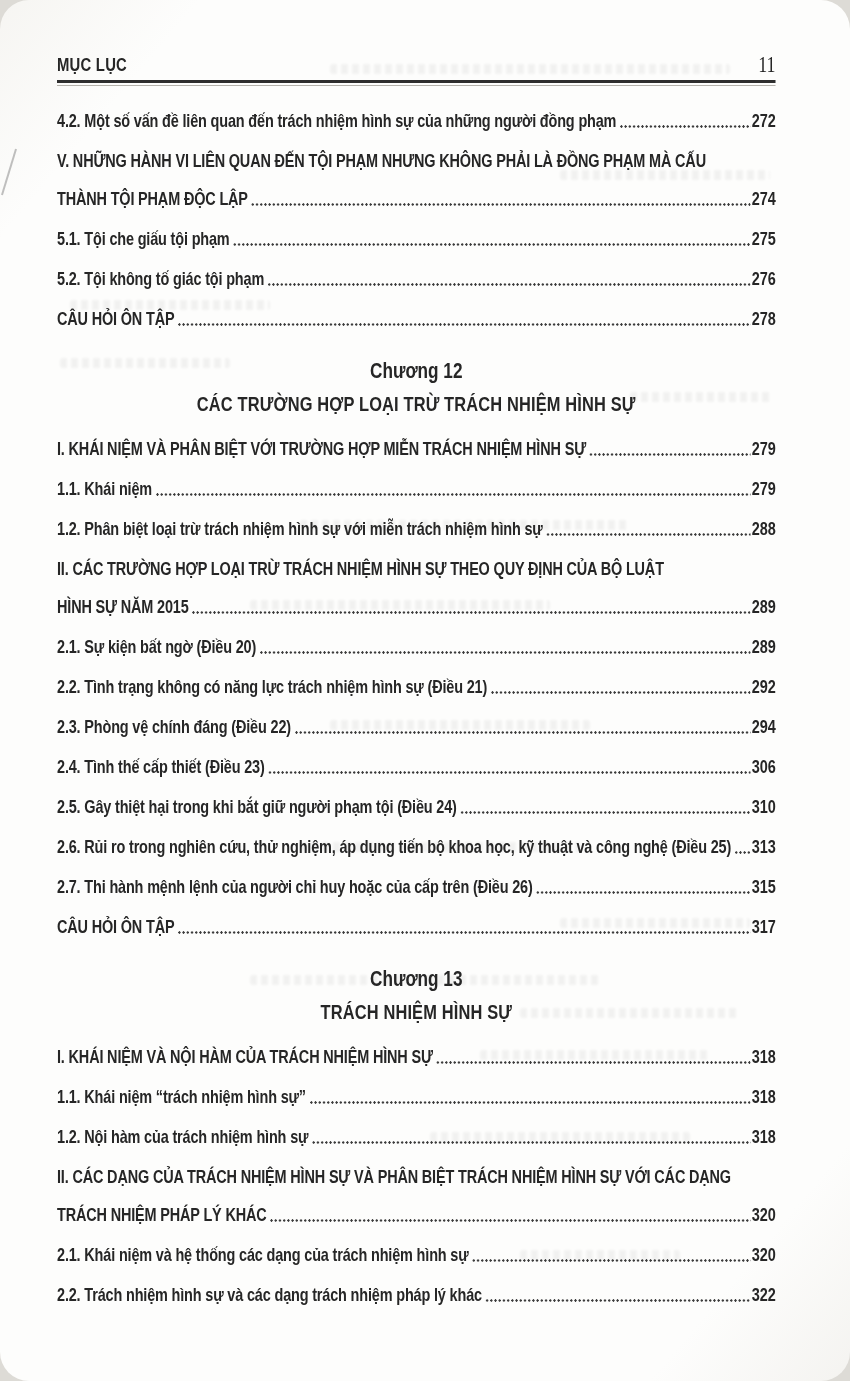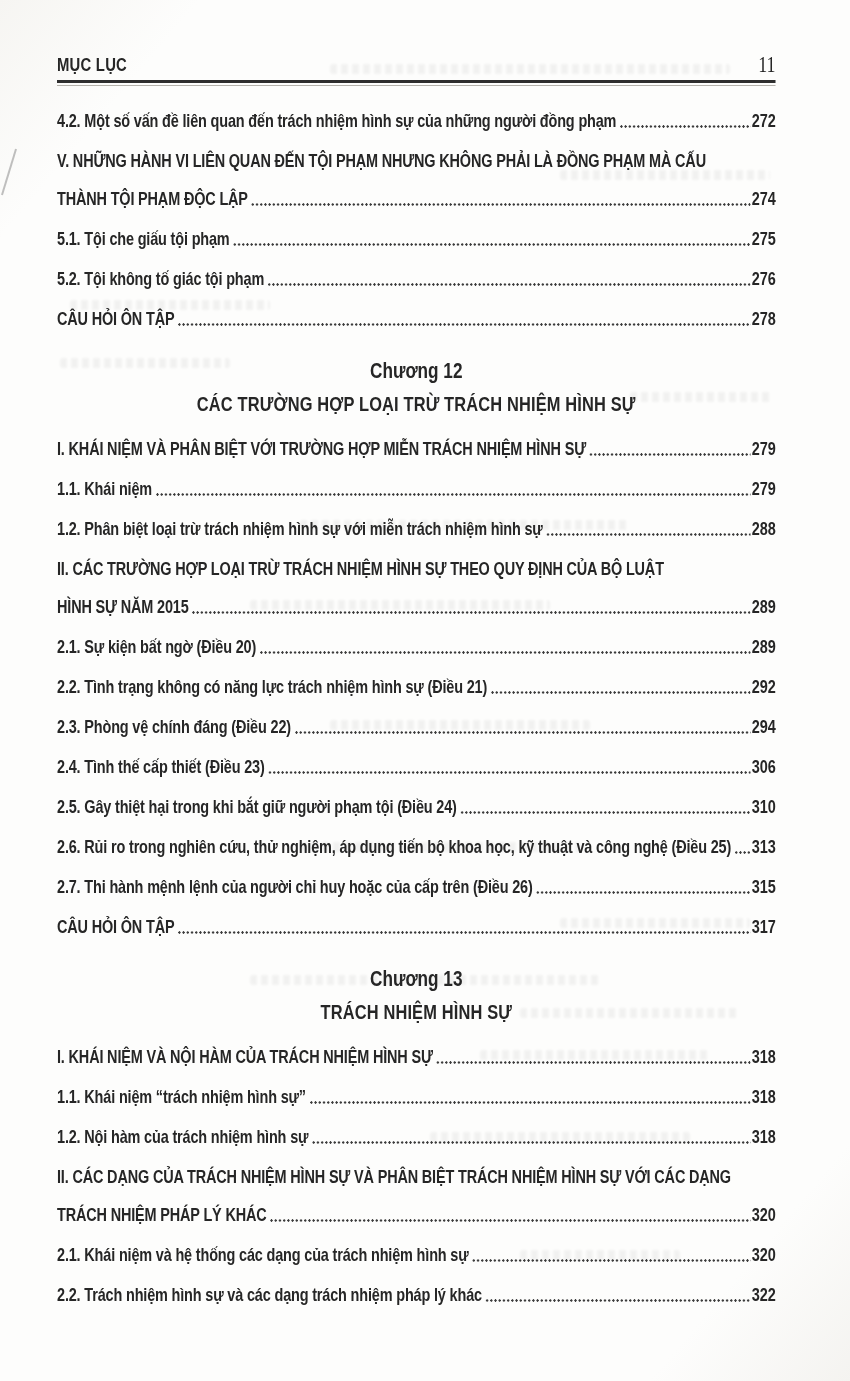--- a/index.html
+++ b/index.html
@@ -10,20 +10,21 @@
     background:#dddbd6;
     font-family:"Liberation Sans", sans-serif;
   }
   .page {
     position:relative;
     width:850px; height:1381px;
     background:linear-gradient(130deg,#f6f5f2 0%, #fdfdfc 10%, #fdfdfc 90%, #f4f3f0 100%);
     overflow:hidden;
     color:#262626;
     font-weight:bold;
+    border-radius:29px;
   }
   
   .content {
     position:absolute; left:57px; top:0;
     width:920px;
     transform:scaleX(0.781);
     transform-origin:left top;
   }
   .hdr {
     display:flex; justify-content:space-between; align-items:flex-end;

